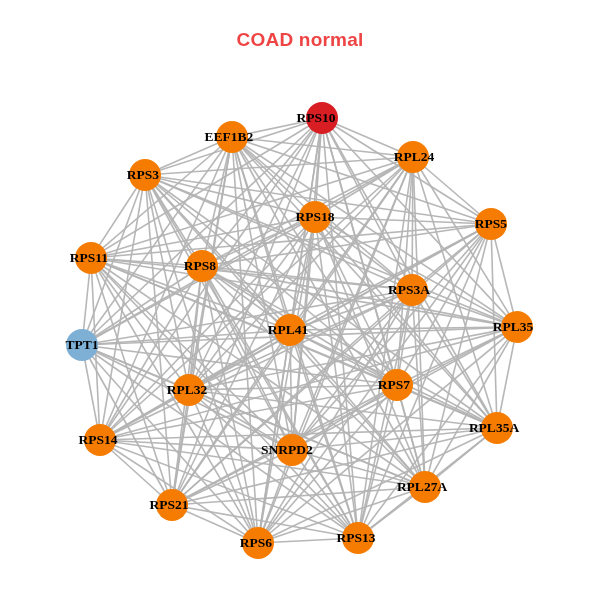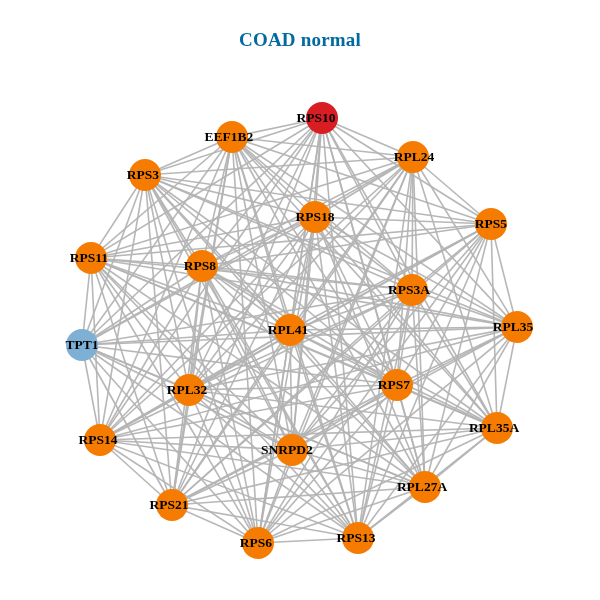--- a/index.html
+++ b/index.html
@@ -14,24 +14,24 @@
     background: #ffffff;
     overflow: hidden;
     font-family: "Liberation Serif", "DejaVu Serif", serif;
   }
   #plot-title {
     position: absolute;
     left: 0;
     top: 29px;
     width: 600px;
     text-align: center;
-    font-family: Liberation Serif, serif;
+    font-family: Liberation Sans, sans-serif;
     font-weight: bold;
     font-size: 19px;
-    color: #0369a1;
+    color: #ef4444;
     letter-spacing: 0.2px;
     user-select: none;
   }
   #network-svg {
     position: absolute;
     left: 0;
     top: 0;
     width: 600px;
     height: 600px;
   }

